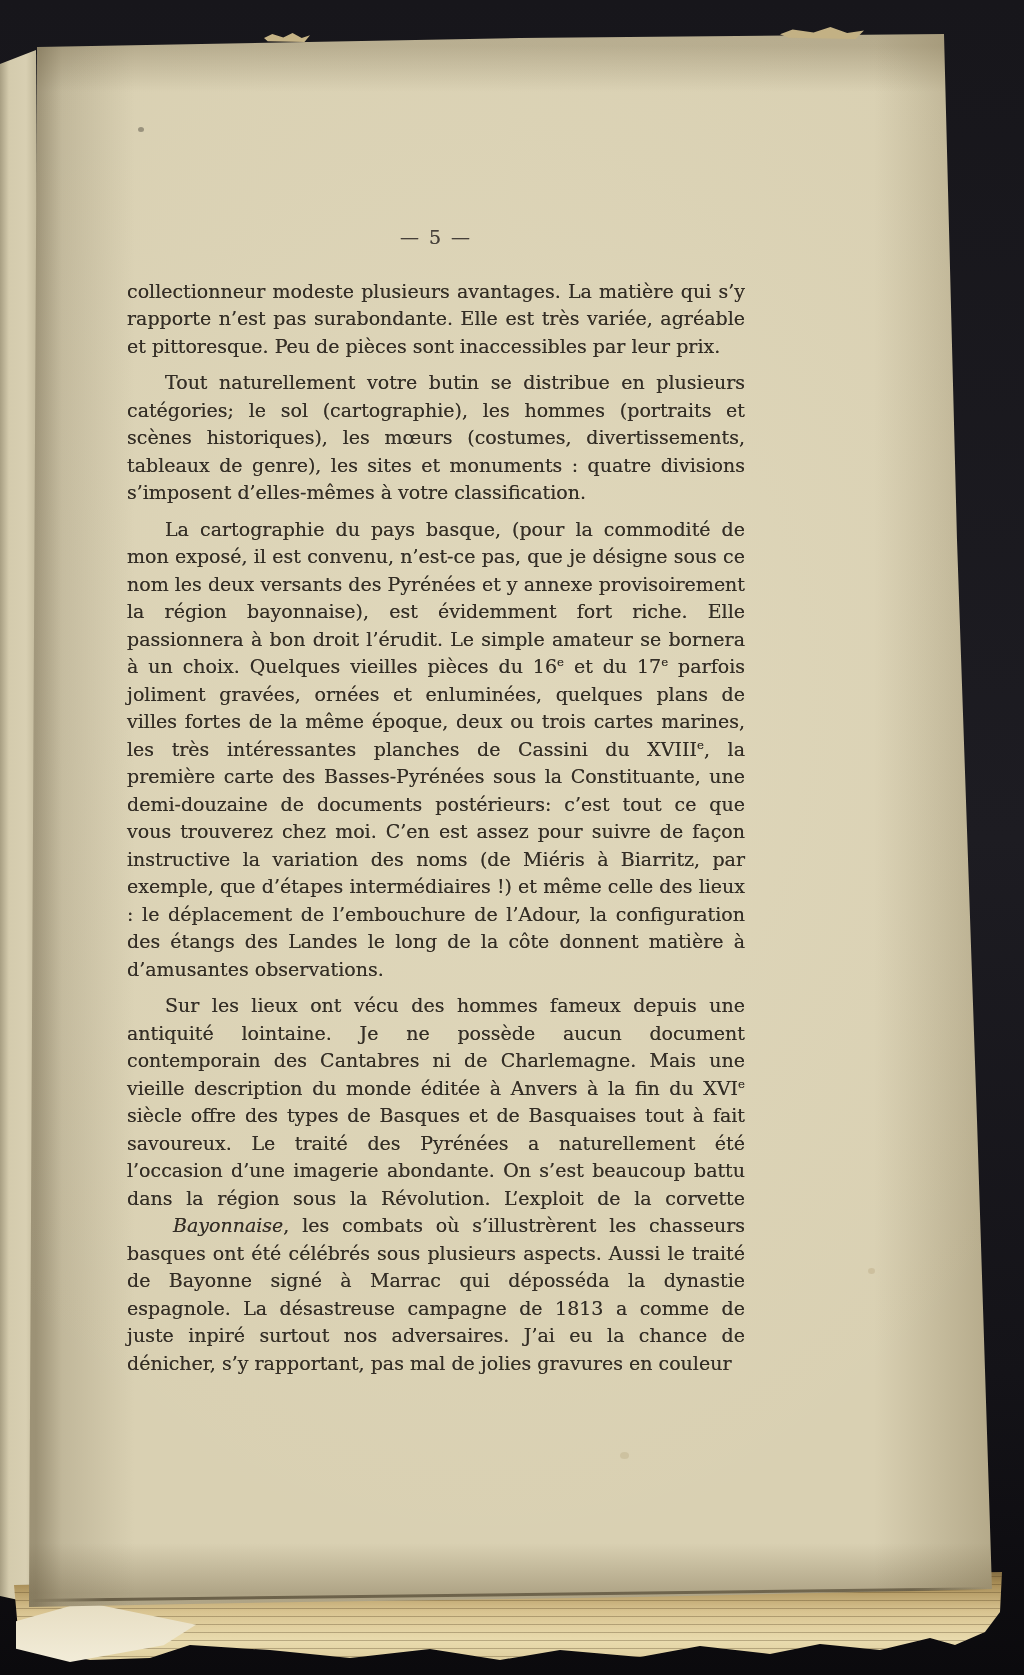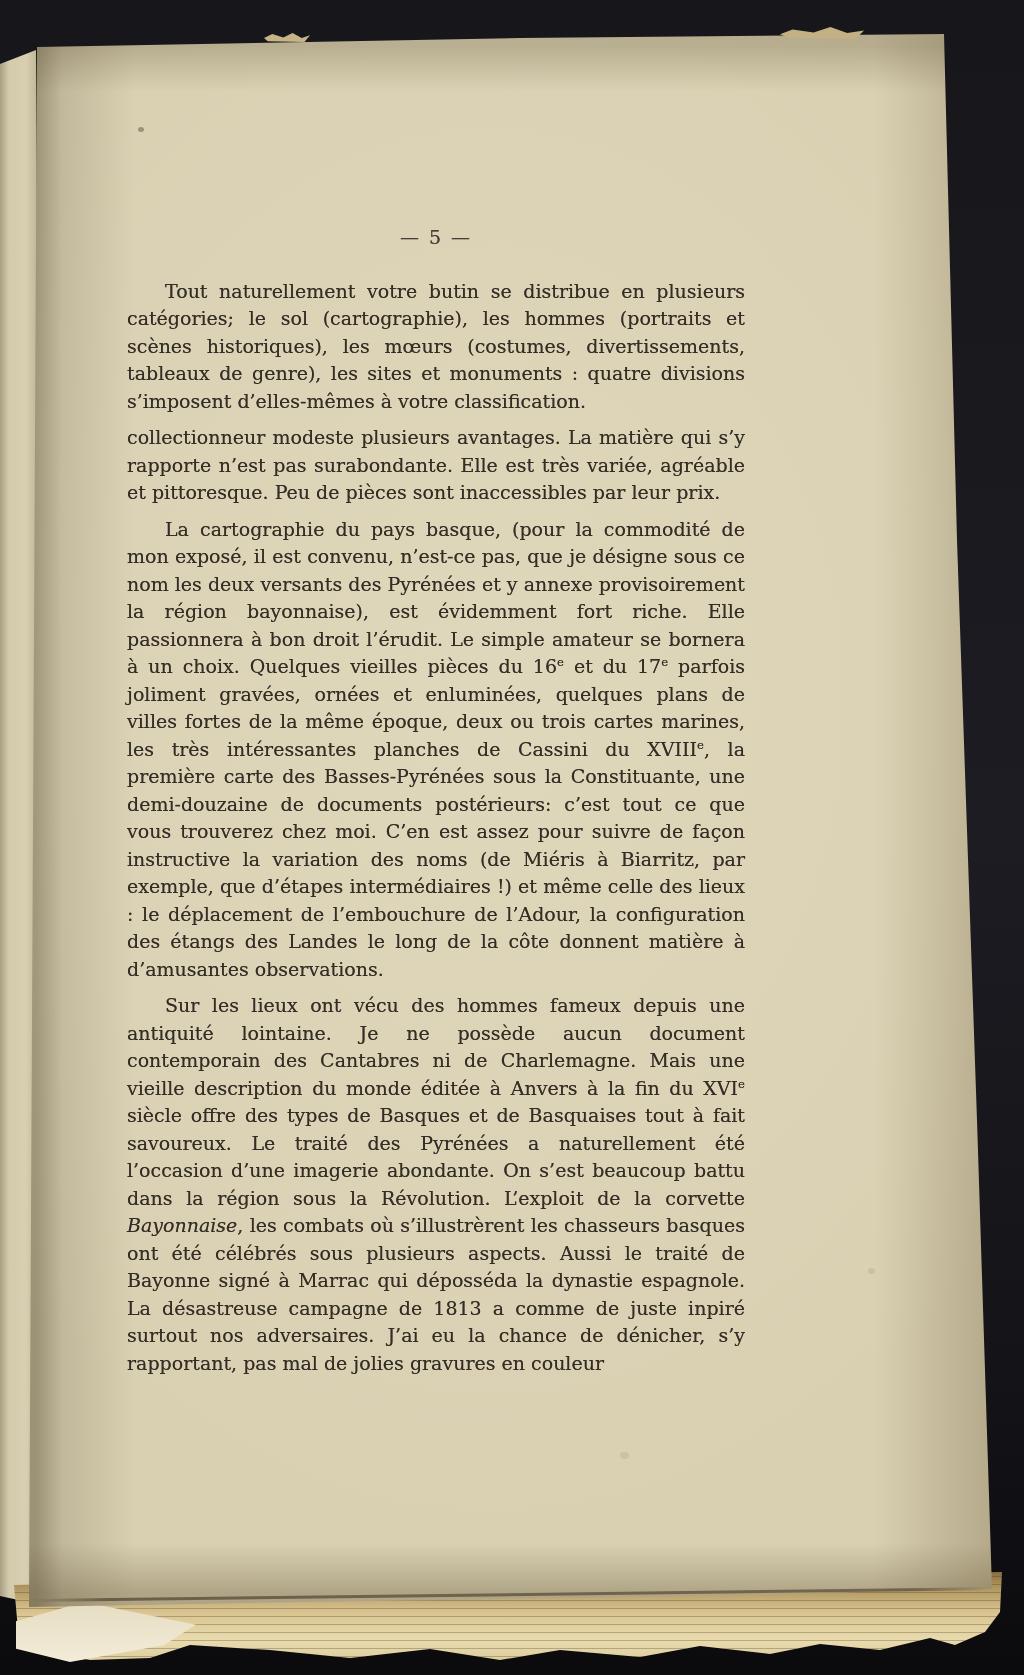--- a/index.html
+++ b/index.html
@@ -62,40 +62,40 @@
     color:#332d25;font-size:19px;line-height:27.5px;text-align:justify;
     text-shadow:0 0 .5px rgba(51,45,37,.65);
   }
   .page-header{
     text-align:center;margin:0 0 26px 0;font-size:19px;letter-spacing:2px;color:#46403a;
   }
   .para{margin:0;}
   .para + .para{margin-top:9px;}
   .para.indent{text-indent:38px;}
   .text-block sup{font-size:.62em;line-height:0;}
-  .text-block i{font-style:italic;}
+  .text-block i{font-style:italic;margin-left:46px;}
 </style>
 </head>
 <body>
 
 <div id="scan">
   <div class="left-strip"></div>
   <div class="bottom-stack"></div>
   <div class="torn"></div>
 
   <div class="page">
     <div class="spot-1"></div>
     <div class="spot-2"></div>
     <div class="spot-3"></div>
 
     <div class="text-block">
       <div class="page-header">— 5 —</div>
 
-    <p class="para indent"><span>Tout naturellement votre butin se distribue en plusieurs catégories; le sol (cartographie), les hommes (portraits et scènes historiques), les mœurs (costumes, divertissements, tableaux de genre), les sites et monuments : quatre divisions s’imposent d’elles-mêmes à votre classification.</span></p>
-        <p class="para"><span>collectionneur modeste plusieurs avantages. La matière qui s’y rapporte n’est pas surabondante. Elle est très variée, agréable et pittoresque. Peu de pièces sont inaccessibles par leur prix.</span></p>
+    <p class="para"><span>collectionneur modeste plusieurs avantages. La matière qui s’y rapporte n’est pas surabondante. Elle est très variée, agréable et pittoresque. Peu de pièces sont inaccessibles par leur prix.</span></p>
+        <p class="para indent"><span>Tout naturellement votre butin se distribue en plusieurs catégories; le sol (cartographie), les hommes (portraits et scènes historiques), les mœurs (costumes, divertissements, tableaux de genre), les sites et monuments : quatre divisions s’imposent d’elles-mêmes à votre classification.</span></p>
         <p class="para indent"><span>La cartographie du pays basque, (pour la commodité de mon exposé, il est convenu, n’est-ce pas, que je désigne sous ce nom les deux versants des Pyrénées et y annexe provisoirement la région bayonnaise), est évidemment fort riche. Elle passionnera à bon droit l’érudit. Le simple amateur se bornera à un choix. Quelques vieilles pièces du 16</span><sup>e</sup><span> et du 17</span><sup>e</sup><span> parfois joliment gravées, ornées et enluminées, quelques plans de villes fortes de la même époque, deux ou trois cartes marines, les très intéressantes planches de Cassini du XVIII</span><sup>e</sup><span>, la première carte des Basses-Pyrénées sous la Constituante, une demi-douzaine de documents postérieurs: c’est tout ce que vous trouverez chez moi. C’en est assez pour suivre de façon instructive la variation des noms (de Miéris à Biarritz, par exemple, que d’étapes intermédiaires !) et même celle des lieux : le déplacement de l’embouchure de l’Adour, la configuration des étangs des Landes le long de la côte donnent matière à d’amusantes observations.</span></p>
         <p class="para indent"><span>Sur les lieux ont vécu des hommes fameux depuis une antiquité lointaine. Je ne possède aucun document contemporain des Cantabres ni de Charlemagne. Mais une vieille description du monde éditée à Anvers à la fin du XVI</span><sup>e</sup><span> siècle offre des types de Basques et de Basquaises tout à fait savoureux. Le traité des Pyrénées a naturellement été l’occasion d’une imagerie abondante. On s’est beaucoup battu dans la région sous la Révolution. L’exploit de la corvette </span><i>Bayonnaise</i><span>, les combats où s’illustrèrent les chasseurs basques ont été célébrés sous plusieurs aspects. Aussi le traité de Bayonne signé à Marrac qui déposséda la dynastie espagnole. La désastreuse campagne de 1813 a comme de juste inpiré surtout nos adversaires. J’ai eu la chance de dénicher, s’y rapportant, pas mal de jolies gravures en couleur</span></p>
       </div>
   </div>
 
   <div class="crease"></div>
   <div class="fleck-a"></div>
   <div class="fleck-b"></div>
 </div>
 

